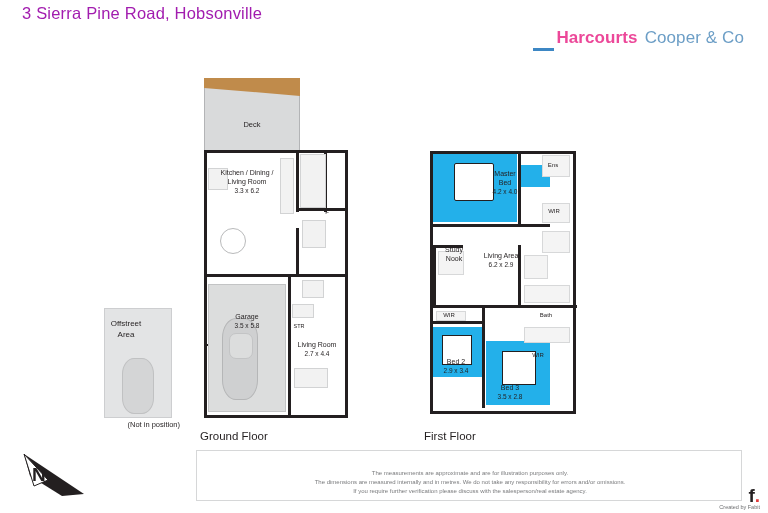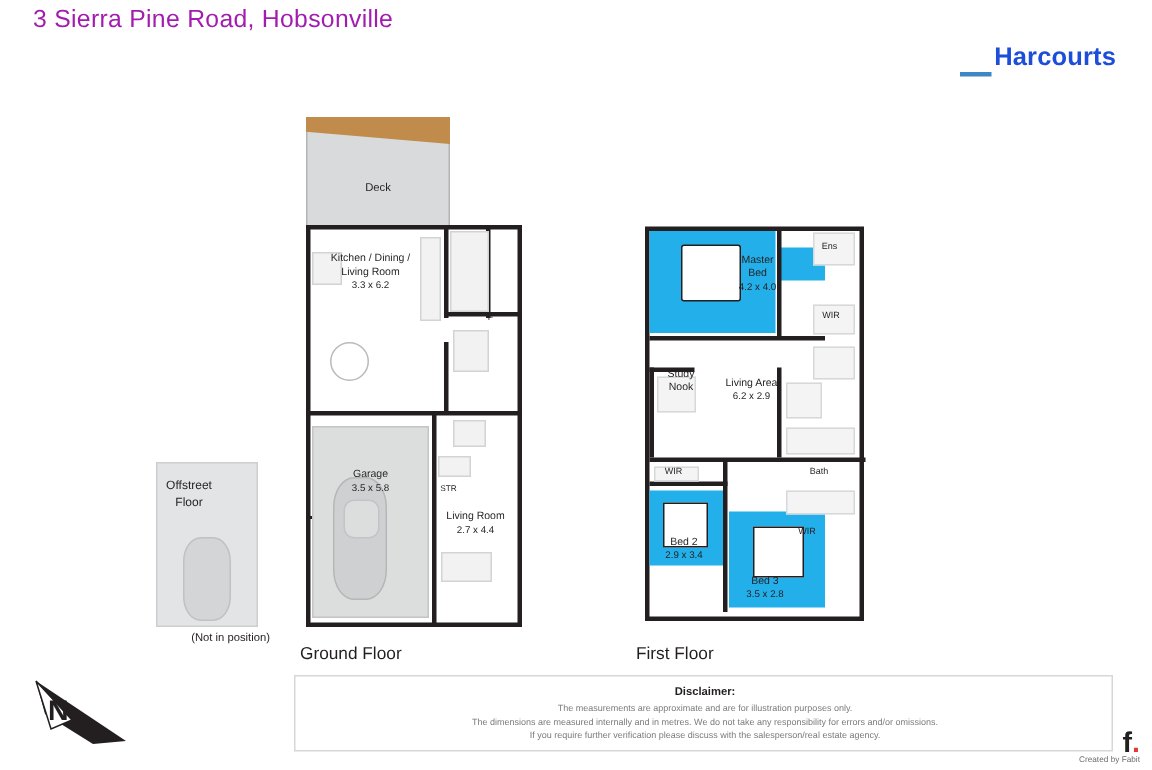--- a/index.html
+++ b/index.html
@@ -15,21 +15,21 @@
 
   
   .title{
     position:absolute;left:22px;top:4px;
     font-size:16.5px;font-weight:400;color:#a21caf;letter-spacing:.2px;
   }
   .brand{
     position:absolute;right:24px;top:28px;
     display:flex;align-items:baseline;gap:7px;
   }
-  .brand-main{font-size:17px;font-weight:700;color:#1d4ed8;letter-spacing:.1px;margin-left:23px;}
+  .brand-main{font-size:17px;font-weight:700;color:#ec4899;letter-spacing:.1px;margin-left:23px;}
   .brand-sub{font-size:17px;font-weight:400;color:#6c9ec6;letter-spacing:.1px;}
   .brand-underline{
     position:absolute;left:0;top:20px;width:21px;height:2.5px;background:#3d87c4;
   }
 
   
   .plan{position:absolute;}
   .floor-label{
     position:absolute;font-size:11.5px;color:#231f20;
   }
@@ -130,20 +130,21 @@
 
 <div class="page">
 
   <div class="title">3 Sierra Pine Road, Hobsonville</div>
 
   <div class="brand">
     <div style="position:relative;">
       <span class="brand-main">Harcourts</span>
       <span class="brand-underline"></span>
     </div>
+    <span class="brand-sub">Cooper &amp; Co</span>
   </div>
 
   <div class="plan" id="first">
 
     <div class="ff-outline"></div>
 
     <div class="blue" style="left:9px;top:9px;width:84px;height:68px;"></div>
     <div class="blue" style="left:9px;top:182px;width:50px;height:50px;"></div>
     <div class="blue" style="left:62px;top:196px;width:64px;height:64px;"></div>
     <div class="blue" style="left:96px;top:20px;width:30px;height:22px;"></div>
@@ -252,35 +253,34 @@
 
     <div class="room-txt" style="left:92px;top:254px;width:22px;font-size:5.5px;">STR</div>
     <div class="room-txt" style="left:126px;top:140px;width:10px;font-size:6px;">F</div>
 
     <div class="floor-label" style="left:4px;top:362px;">Ground Floor</div>
   </div>
 
   <div class="park"></div>
   <div class="park-label">
     <div>Offstreet</div>
-    <div>Floor</div>
+    <div>Area</div>
   </div>
   <div class="park-car"></div>
   <div class="park-note">(Not in position)</div>
 
   <div class="compass">
     <svg width="86" height="56" viewBox="0 0 86 56">
       <polygon points="2,8 62,48 40,50 8,30" fill="#231f20"></polygon>
       <polygon points="2,8 26,34 12,40" fill="#ffffff" stroke="#231f20" stroke-width="1"></polygon>
     </svg>
     <div class="n">N</div>
   </div>
 
   <div class="disclaimer">
-    <div class="disc-title">Disclaimer:</div>
     <div class="disc-line" style="top:19px;">The measurements are approximate and are for illustration purposes only.</div>
     <div class="disc-line" style="top:28px;">The dimensions are measured internally and in metres. We do not take any responsibility for errors and/or omissions.</div>
     <div class="disc-line" style="top:37px;">If you require further verification please discuss with the salesperson/real estate agency.</div>
   </div>
 
   <div class="fabit">
     <div class="fabit-mark"><span>f</span><span class="dot">.</span></div>
     <div class="fabit-txt">Created by Fabit</div>
   </div>
 

